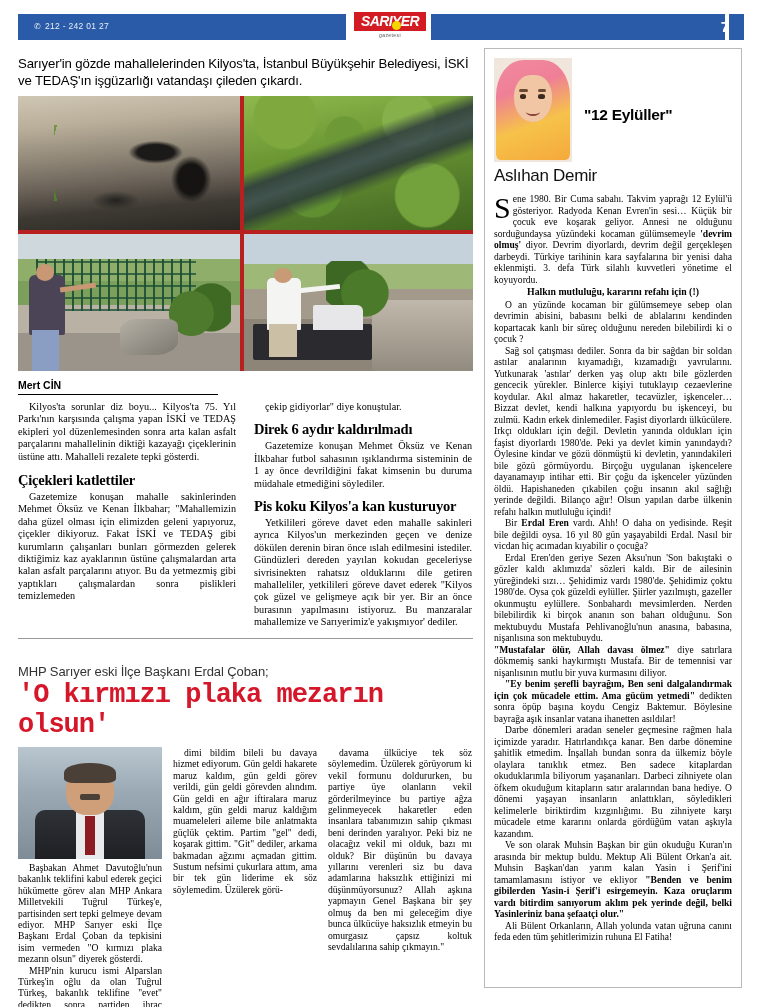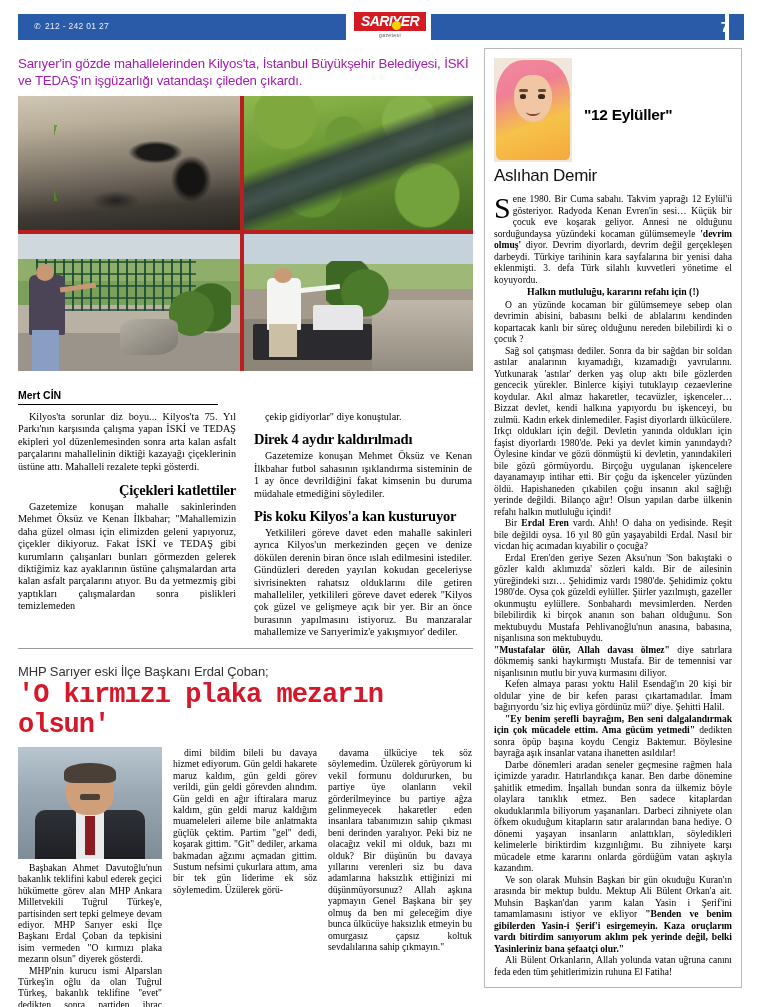--- a/index.html
+++ b/index.html
@@ -37,21 +37,21 @@
   .left-col{position:absolute;left:18px;top:48px;width:455px;}
 
   .headline1{
     font-family:"Liberation Sans",sans-serif;
     font-weight:bold;font-size:40px;line-height:42px;
     letter-spacing:-1.4px;color:#000;margin:0;
   }
   .subhead1{
     margin:7px 0 0 0;
     font-family:"Liberation Sans",sans-serif;
-    font-size:13.2px;line-height:17px;color:#a21caf;font-weight:normal;
+    font-size:13.2px;line-height:17px;color:#000000;font-weight:normal;
     letter-spacing:-.15px;
   }
 
   
   .collage{position:relative;width:455px;height:275px;margin-top:7px;
     background:#b8201f;overflow:hidden;}
   .ph{position:absolute;overflow:hidden;}
   .ph1{left:0;top:0;width:222px;height:134px;}
   .ph2{left:226px;top:0;width:229px;height:134px;}
   .ph3{left:0;top:138px;width:222px;height:137px;}
@@ -107,32 +107,32 @@
   .img-truck .bush2{position:absolute;left:36%;top:20%;width:34%;height:42%;
     background:radial-gradient(circle at 50% 55%, #4b7a2b 0 46%, rgba(0,0,0,0) 48%),
                radial-gradient(circle at 26% 38%, #3d6823 0 38%, rgba(0,0,0,0) 40%);}
   .img-truck .bed{position:absolute;left:4%;top:66%;width:52%;height:26%;background:#2b2b2f;border-radius:2px;}
   .img-truck .cab{position:absolute;left:30%;top:52%;width:22%;height:18%;background:#e7e7e9;border-radius:2px 6px 0 0;}
   .img-truck .m-body{position:absolute;left:10%;top:32%;width:15%;height:38%;background:#f4f4f2;border-radius:5px 5px 1px 1px;}
   .img-truck .m-legs{position:absolute;left:11%;top:66%;width:12%;height:24%;background:#cbbfa5;}
   .img-truck .m-head{position:absolute;left:13%;top:25%;width:8%;height:11%;background:#c99a76;border-radius:50%;}
   .img-truck .m-arm{position:absolute;left:24%;top:38%;width:18%;height:4%;background:#f4f4f2;transform:rotate(-6deg);}
 
-  .byline{margin-top:18px;font-family:"Liberation Sans",sans-serif;font-weight:bold;
+  .byline{margin-top:8px;font-family:"Liberation Sans",sans-serif;font-weight:bold;
     font-size:10.5px;padding-bottom:3px;border-bottom:1px solid #000;width:200px;}
 
   
   .art1-cols{display:flex;gap:18px;margin-top:6px;}
   .col-a{width:218px;}
   .col-b{width:218px;}
   p.body{margin:0 0 0 0;font-size:10.2px;line-height:12.4px;text-align:justify;text-indent:11px;
     font-family:"Liberation Serif",serif;}
   h3.subhd{margin:8px 0 3px 0;font-family:"Liberation Serif",serif;font-weight:bold;
     font-size:14.5px;line-height:16px;letter-spacing:-.2px;}
-  h3.subhd.first{margin-top:9px;text-align:right;}
+  h3.subhd.first{margin-top:9px;}
   .rule{border:0;border-top:1px solid #9a9a9a;margin:9px 0 0 0;}
 
   
   .art2{position:absolute;left:18px;top:664px;width:455px;}
   .kicker2{font-family:"Liberation Sans",sans-serif;font-size:13px;color:#333;
     letter-spacing:-.1px;margin:0;}
   .headline2{font-family:Liberation Mono, monospace;font-weight:bold;font-size:27px;
     line-height:30px;color:#d5172a;letter-spacing:-1px;margin:1px 0 0 0;}
   .art2-cols{display:flex;gap:11px;margin-top:7px;}
   .c2{width:144px;}
@@ -244,21 +244,21 @@
     <div class="byline">Mert CİN</div>
 
     <div class="art1-cols">
       <div class="col-a">
         <p class="body">Kilyos'ta sorunlar diz boyu... Kilyos'ta 75. Yıl Parkı'nın karşısında çalışma yapan İSKİ ve TEDAŞ ekipleri yol düzenlemesinden sonra arta kalan asfalt parçalarını mahallelinin diktiği kazayağı çiçeklerinin üstüne attı. Mahalleli rezalete tepki gösterdi.</p>
         <h3 class="subhd first">Çiçekleri katlettiler</h3>
         <p class="body">Gazetemize konuşan mahalle sakinlerinden Mehmet Öksüz ve Kenan İlkbahar; "Mahallemizin daha güzel olması için elimizden geleni yapıyoruz, çiçekler dikiyoruz. Fakat İSKİ ve TEDAŞ gibi kurumların çalışanları bunları görmezden gelerek diktiğimiz kaz ayaklarının üstüne çalışmalardan arta kalan asfalt parçalarını atıyor. Bu da yetmezmiş gibi yaptıkları çalışmalardan sonra pislikleri temizlemeden</p>
       </div>
       <div class="col-b">
         <p class="body">çekip gidiyorlar" diye konuştular.</p>
-        <h3 class="subhd">Direk 4 aydır kaldırılmadı</h3>
+        <h3 class="subhd">Direk 6 aydır kaldırılmadı</h3>
         <p class="body">Gazetemize konuşan Mehmet Öksüz ve Kenan İlkbahar futbol sahasının ışıklandırma sisteminin de 1 ay önce devrildiğini fakat kimsenin bu duruma müdahale etmediğini söylediler.</p>
         <h3 class="subhd">Pis koku Kilyos'a kan kusturuyor</h3>
         <p class="body">Yetkilileri göreve davet eden mahalle sakinleri ayrıca Kilyos'un merkezinden geçen ve denize dökülen derenin biran önce ıslah edilmesini istediler. Gündüzleri dereden yayılan kokudan geceleriyse sivrisinekten rahatsız olduklarını dile getiren mahalleliler, yetkilileri göreve davet ederek "Kilyos çok güzel ve gelişmeye açık bir yer. Bir an önce burasının yapılmasını istiyoruz. Bu manzaralar mahallemize ve Sarıyerimiz'e yakışmıyor' dediler.</p>
       </div>
     </div>
     <hr class="rule">
   </div>
 
   <div class="art2">
     <p class="kicker2">MHP Sarıyer eski İlçe Başkanı Erdal Çoban;</p>
@@ -303,21 +303,20 @@
     <div class="col-author">Aslıhan Demir</div>
 
     <div class="col-body">
       <p class="nodent"><span class="dropcap">S</span><span>ene 1980. Bir Cuma sabahı. Takvim yaprağı 12 Eylül'ü gösteriyor. Radyoda Kenan Evren'in sesi… Küçük bir çocuk eve koşarak geliyor. Annesi ne olduğunu sorduğundaysa yüzündeki kocaman gülümsemeyle </span><b>'devrim olmuş'</b><span> diyor. Devrim diyorlardı, devrim değil gerçekleşen darbeydi. Türkiye tarihinin kara sayfalarına bir yenisi daha eklenmişti. 3. defa Türk silahlı kuvvetleri yönetime el koyuyordu.</span></p>
       <p class="centerbold">Halkın mutluluğu, kararını refahı için (!)</p>
       <p>O an yüzünde kocaman bir gülümsemeye sebep olan devrimin abisini, babasını belki de ablalarını kendinden kopartacak kanlı bir süreç olduğunu nereden bilebilirdi ki o çocuk ?</p>
       <p>Sağ sol çatışması dediler. Sonra da bir sağdan bir soldan astılar analarının kıyamadığı, kızamadığı yavrularını. Yutkunarak 'astılar' derken yaş olup aktı bile gözlerden gencecik yürekler. Binlerce kişiyi tutuklayıp cezaevlerine koydular. Akıl almaz hakaretler, tecavüzler, işkenceler… Bizzat devlet, kendi halkına yapıyordu bu işkenceyi, bu zulmü. Kadın erkek dinlemediler. Faşist diyorlardı ülkücülere. Irkçı oldukları için değil. Devletin yanında oldukları için faşist diyorlardı 1980'de. Peki ya devlet kimin yanındaydı? Öylesine kindar ve gözü dönmüştü ki devletin, yanındakileri bile gözü görmüyordu. Birçoğu uygulanan işkencelere dayanamayıp intihar etti. Bir çoğu da işkenceler yüzünden öldü. Hapishaneden çıkabilen çoğu insanın akıl sağlığı yerinde değildi. Bilanço ağır! Olsun yapılan darbe ülkenin refahı halkın mutluluğu içindi!</p>
       <p><span>Bir </span><b>Erdal Eren</b><span> vardı. Ahh! O daha on yedisinde. Reşit bile değildi oysa. 16 yıl 80 gün yaşayabildi Erdal. Nasıl bir vicdan hiç acımadan kıyabilir o çocuğa?</span></p>
       <p>Erdal Eren'den geriye Sezen Aksu'nun 'Son bakıştaki o gözler kaldı aklımızda' sözleri kaldı. Bir de ailesinin yüreğindeki sızı… Şehidimiz vardı 1980'de. Şehidimiz çoktu 1980'de. Oysa çok güzeldi eylüller. Şiirler yazılmıştı, gazeller okunmuştu eylüllere. Sonbahardı mevsimlerden. Nerden bilebilirdik ki birçok ananın son baharı olduğunu. Son mektubuydu Mustafa Pehlivanoğlu'nun anasına, babasına, nişanlısına son mektubuydu. </p>
       <p class="nodent"><b>"Mustafalar ölür, Allah davası ölmez"</b><span> diye satırlara dökmemiş sanki haykırmıştı Mustafa. Bir de temennisi var nişanlısının mutlu bir yuva kurmasını diliyor.</span></p>
-      <p>Kefen almaya parası yoktu Halil Esendağ'ın 20 kişi bir oldular yine de bir kefen parası çıkartamadılar. İmam bağırıyordu 'siz hiç evliya gördünüz mü?' diye. Şehitti Halil.</p>
       <p><b>"Ey benim şerefli bayrağım, Ben seni dalgalandırmak için çok mücadele ettim. Ama gücüm yetmedi"</b><span> dedikten sonra öpüp başına koydu Cengiz Baktemur. Böylesine bayrağa aşık insanlar vatana ihanetten asıldılar!</span></p>
       <p>Darbe dönemleri aradan seneler geçmesine rağmen hala içimizde yaradır. Hatırlandıkça kanar. Ben darbe dönemine şahitlik etmedim. İnşallah bundan sonra da ülkemiz böyle olaylara tanıklık etmez. Ben sadece kitaplardan okuduklarımla biliyorum yaşananları. Darbeci zihniyete olan öfkem okuduğum kitapların satır aralarından bana hediye. O dönemi yaşayan insanların anlattıkları, söyledikleri kelimelerle biriktirdim kızgınlığımı. Bu zihniyete karşı mücadele etme kararını onlarda gördüğüm vatan aşkıyla kazandım.</p>
       <p><span>Ve son olarak Muhsin Başkan bir gün okuduğu Kuran'ın arasında bir mektup buldu. Mektup Ali Bülent Orkan'a ait. Muhsin Başkan'dan yarım kalan Yasin i Şerif'ini tamamlamasını istiyor ve ekliyor </span><b>"Benden ve benim gibilerden Yasin-i Şerif'i esirgemeyin. Kaza oruçlarım vardı bitirdim sanıyorum aklım pek yerinde değil, belki Yasinleriniz bana şefaatçi olur."</b></p>
       <p>Ali Bülent Orkanların, Allah yolunda vatan uğruna canını feda eden tüm şehitlerimizin ruhuna El Fatiha!</p>
     </div>
   </div>
 
 </div>
 
 </body></html>

